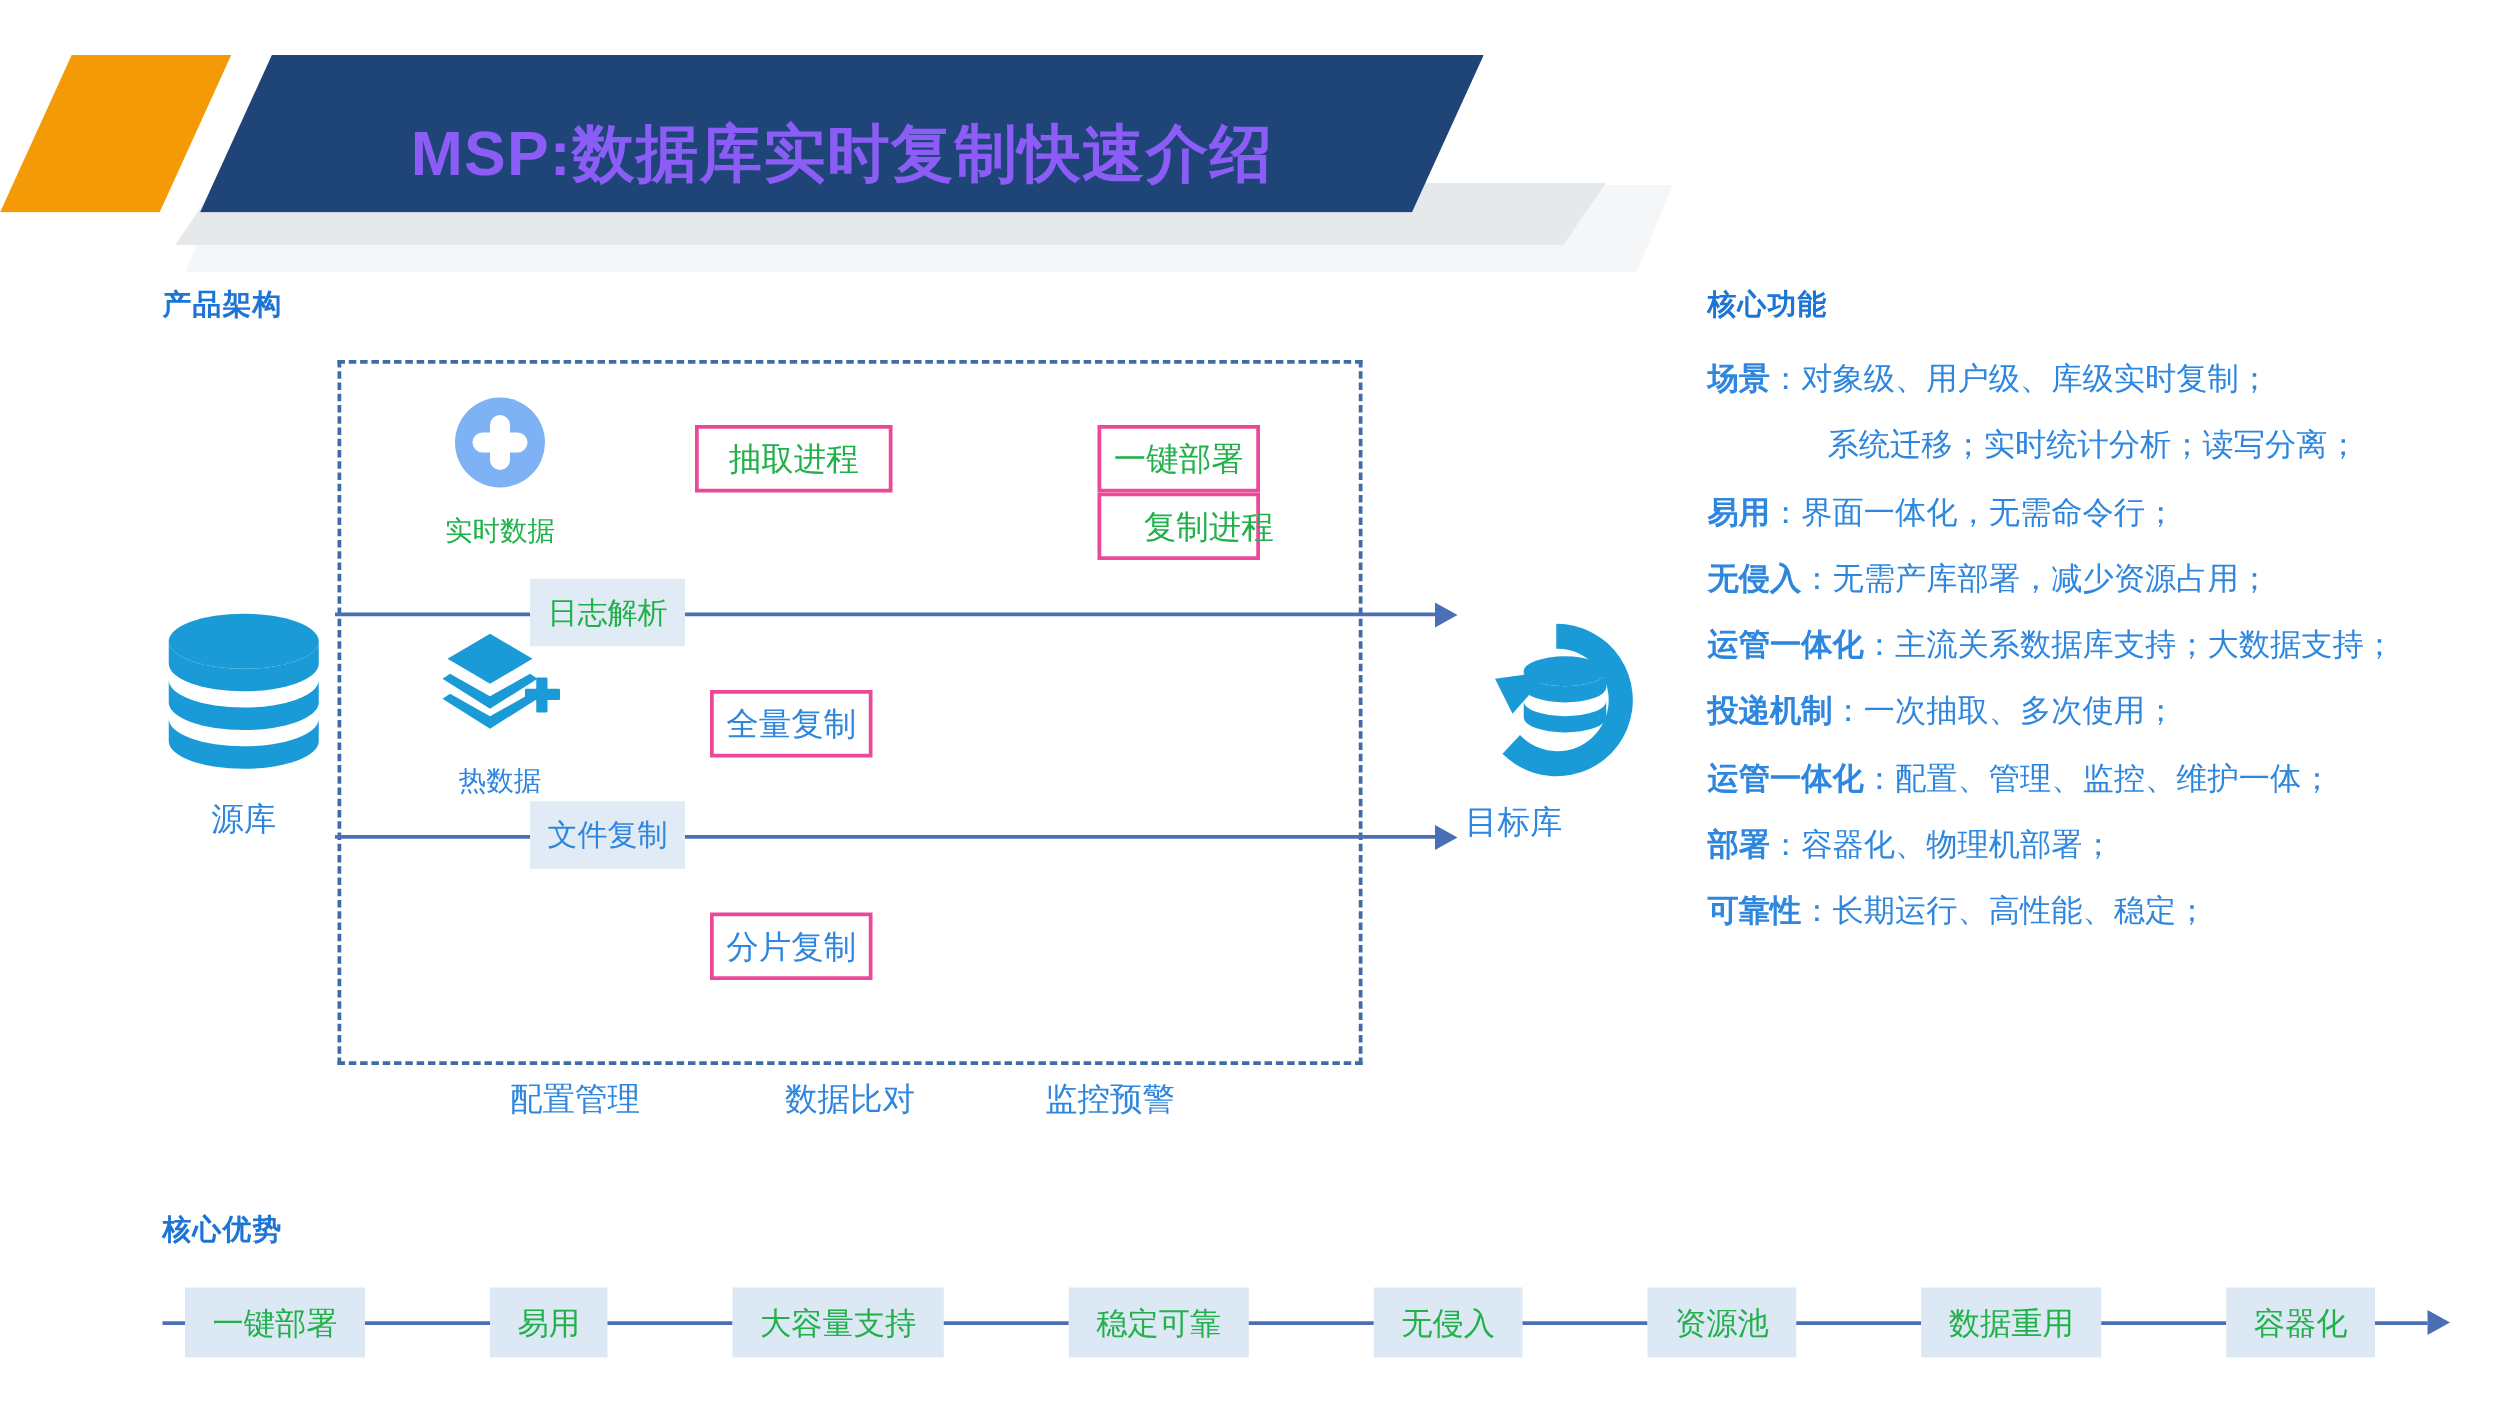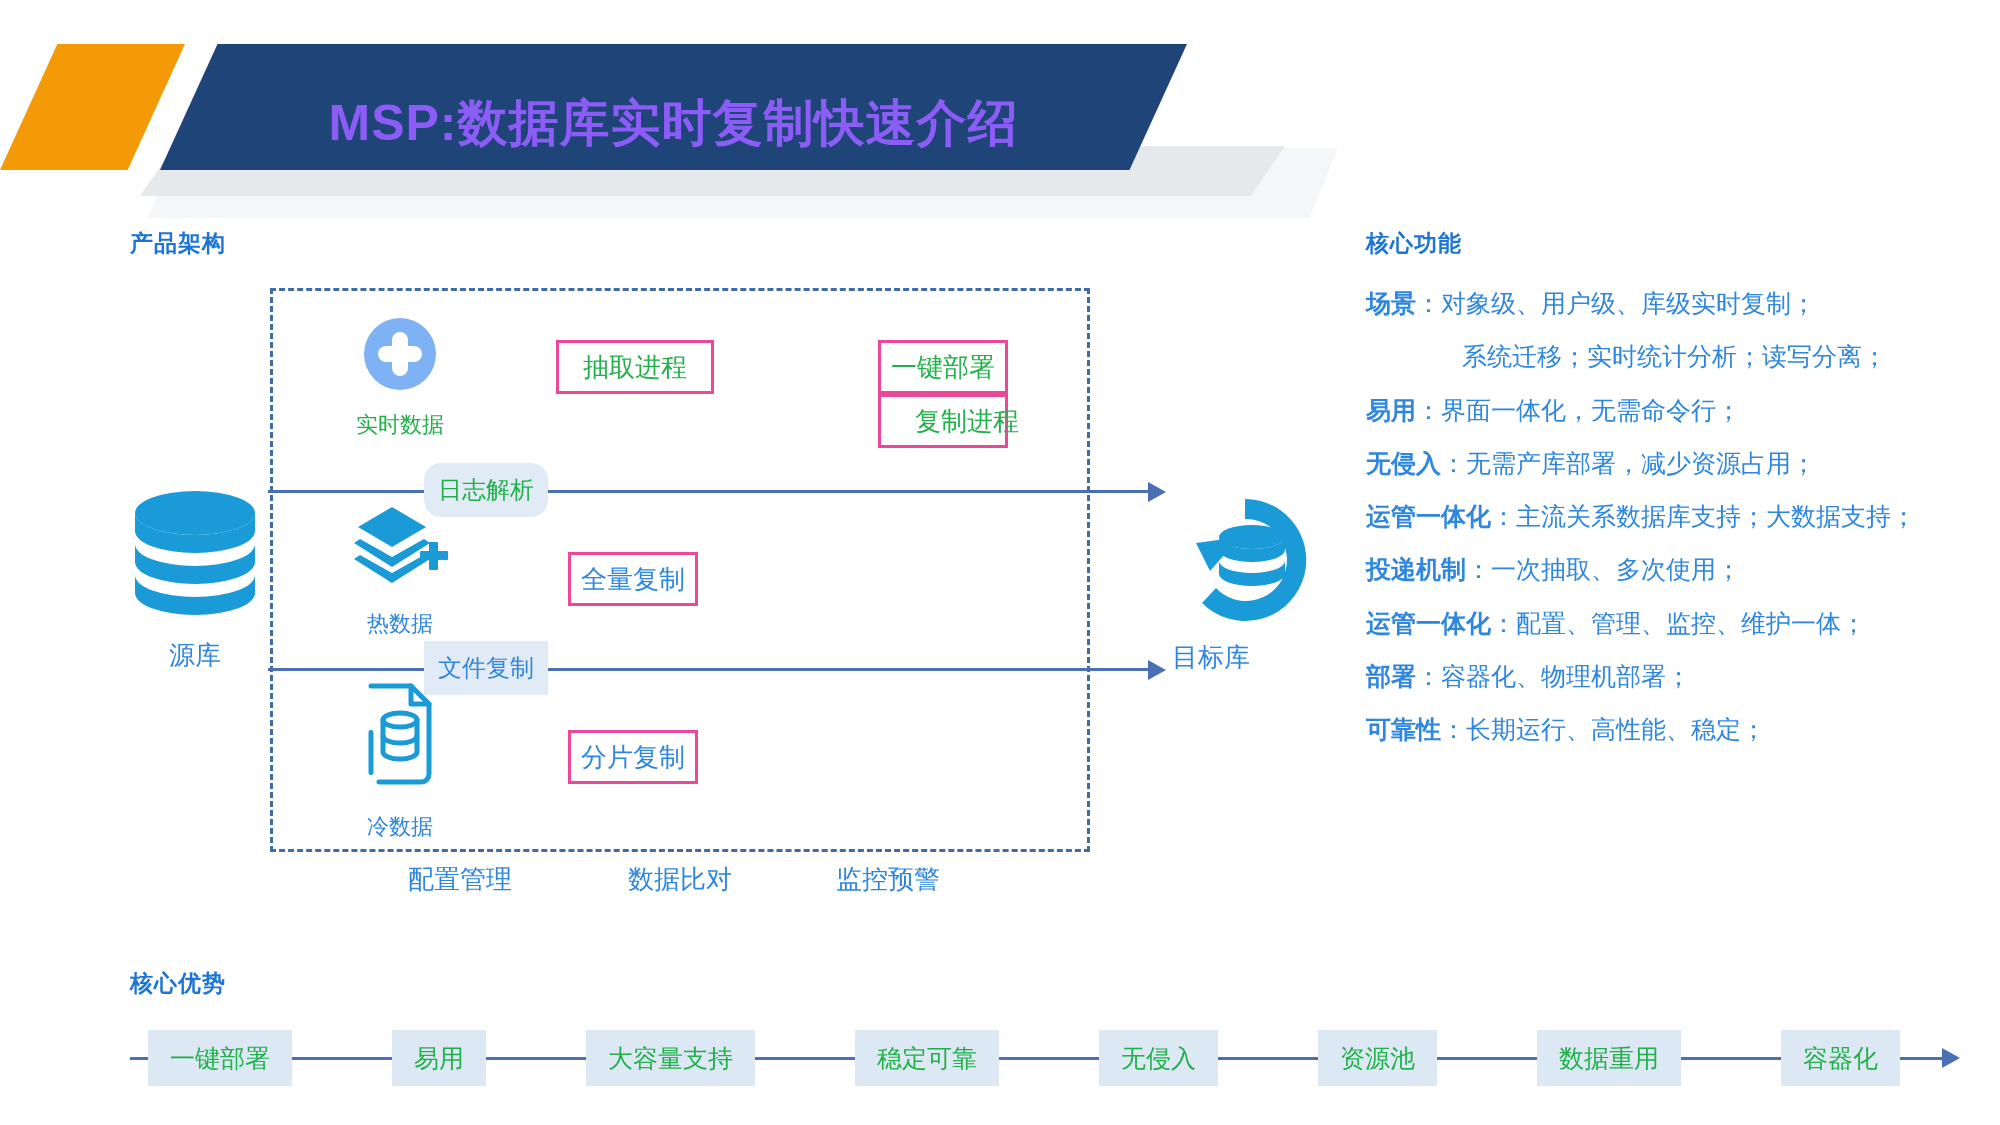--- a/index.html
+++ b/index.html
@@ -118,21 +118,21 @@
     border-left: 18px solid #4A6FB5;
   }
   #arrow-1 { left: 1148px; top: 482px; }
   #arrow-2 { left: 1148px; top: 660px; }
 
   .flowlabel {
     position: absolute; background: #E1EBF5;
     display: flex; align-items: center; justify-content: center;
     font-size: 24px; white-space: nowrap; padding: 0 14px; height: 54px;
   }
-  #flab-1 { left: 424px; top: 463px; color: #22B04B; border-radius: 17px; }
+  #flab-1 { left: 424px; top: 463px; color: #22B04B; }
   #flab-2 { left: 424px; top: 641px; color: #2E86DE; }
 
   
   .arch-foot {
     position: absolute; top: 862px; color: #2E86DE; font-size: 26px;
     white-space: nowrap; text-align: center;
   }
   #foot-0 { left: 380px; width: 160px; }
   #foot-1 { left: 600px; width: 160px; }
   #foot-2 { left: 808px; width: 160px; }
@@ -223,34 +223,20 @@
           <path d="M8 34 L40 52 L72 34 L78 38 L40 62 L2 38 Z"></path>
           <path d="M8 50 L40 68 L72 50 L78 54 L40 78 L2 54 Z"></path>
           <rect x="68" y="46" width="28" height="9" rx="1"></rect>
           <rect x="77" y="37" width="9" height="28" rx="1"></rect>
         </g>
       </svg>
     </div>
     <div class="stage-caption cap-blue">热数据</div>
   </div>
 
-  <div class="stage-icon" id="icon-cold">
-    <div>
-      <svg width="86" height="106" viewBox="0 0 86 106">
-        <g fill="none" stroke="#1A9BD7" stroke-width="5" stroke-linejoin="round" stroke-linecap="round">
-          <path d="M14 4 H54 L72 22 V92 a8 8 0 0 1 -8 8 H22 a8 8 0 0 1 -8 -8 V12 a8 8 0 0 1 8 -8 Z" stroke-dasharray="190 14 40"></path>
-          <path d="M54 4 V22 H72"></path>
-          <ellipse cx="43" cy="38" rx="17" ry="7"></ellipse>
-          <path d="M26 38 v16 a17 7 0 0 0 34 0 v-16"></path>
-          <path d="M26 54 v16 a17 7 0 0 0 34 0 v-16"></path>
-        </g>
-      </svg>
-    </div>
-    <div class="stage-caption cap-blue">冷数据</div>
-  </div>
 
   <div class="pbox green" id="pbox-extract">抽取进程</div>
   <div class="pbox green" id="pbox-deliver">一键部署</div>
   <div class="pbox green" id="pbox-replic">复制进程</div>
   <div class="pbox blue" id="pbox-full">全量复制</div>
   <div class="pbox blue" id="pbox-shard">分片复制</div>
 
   <div class="flowline" id="flow-1"></div>
   <div class="arrowhead" id="arrow-1"></div>
   <div class="flowlabel" id="flab-1">日志解析</div>

